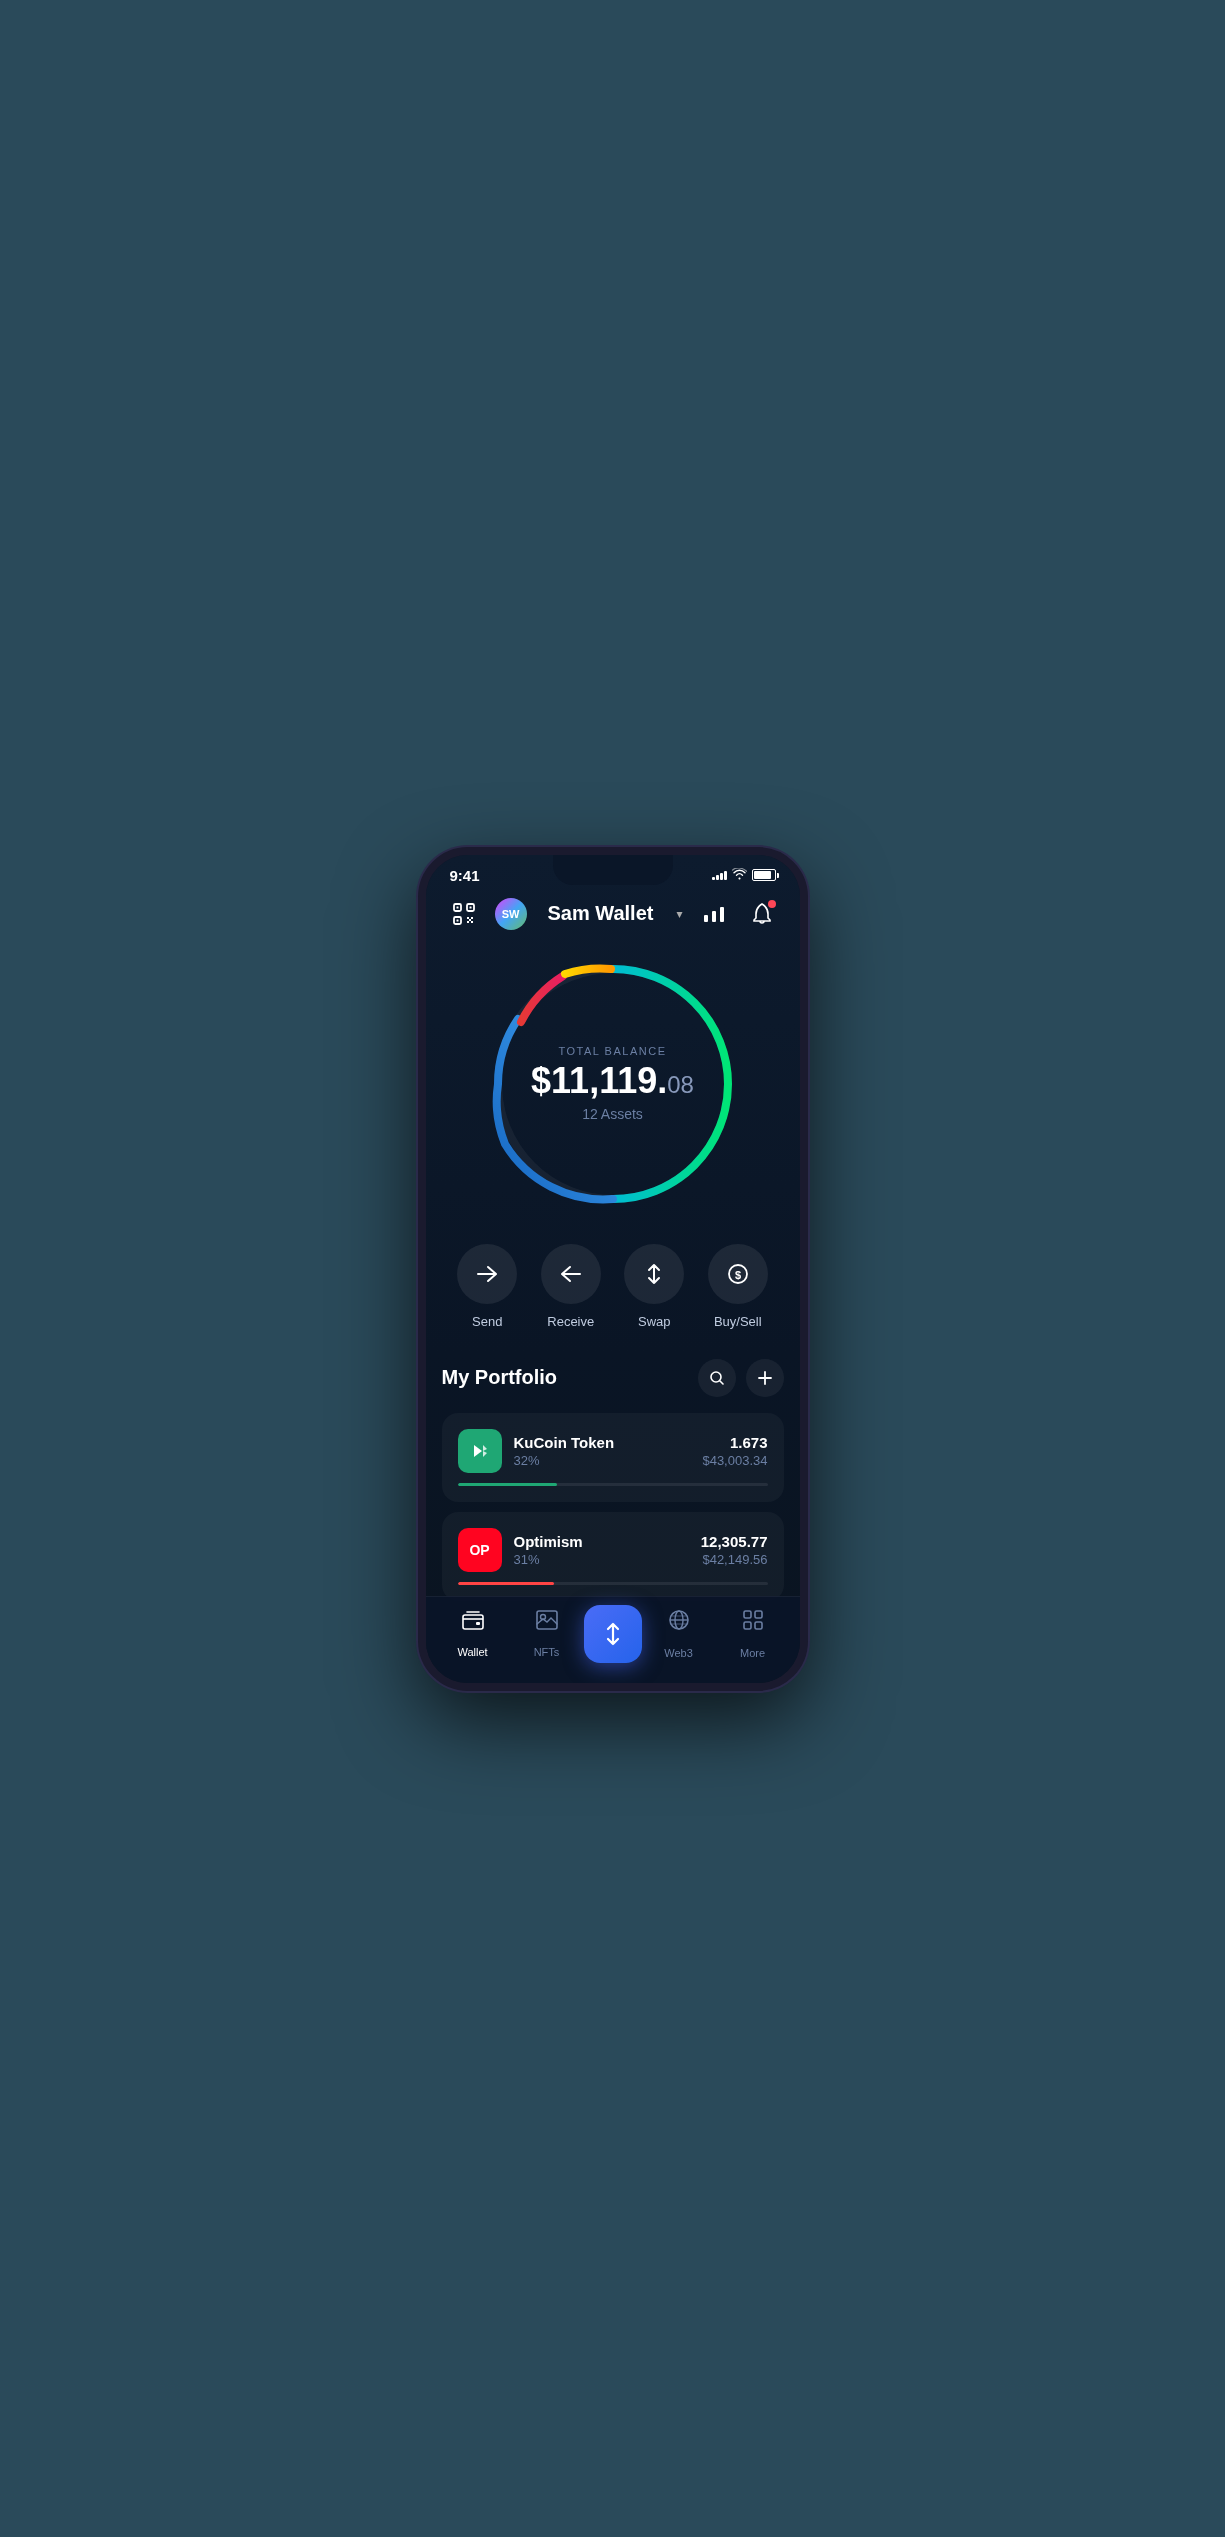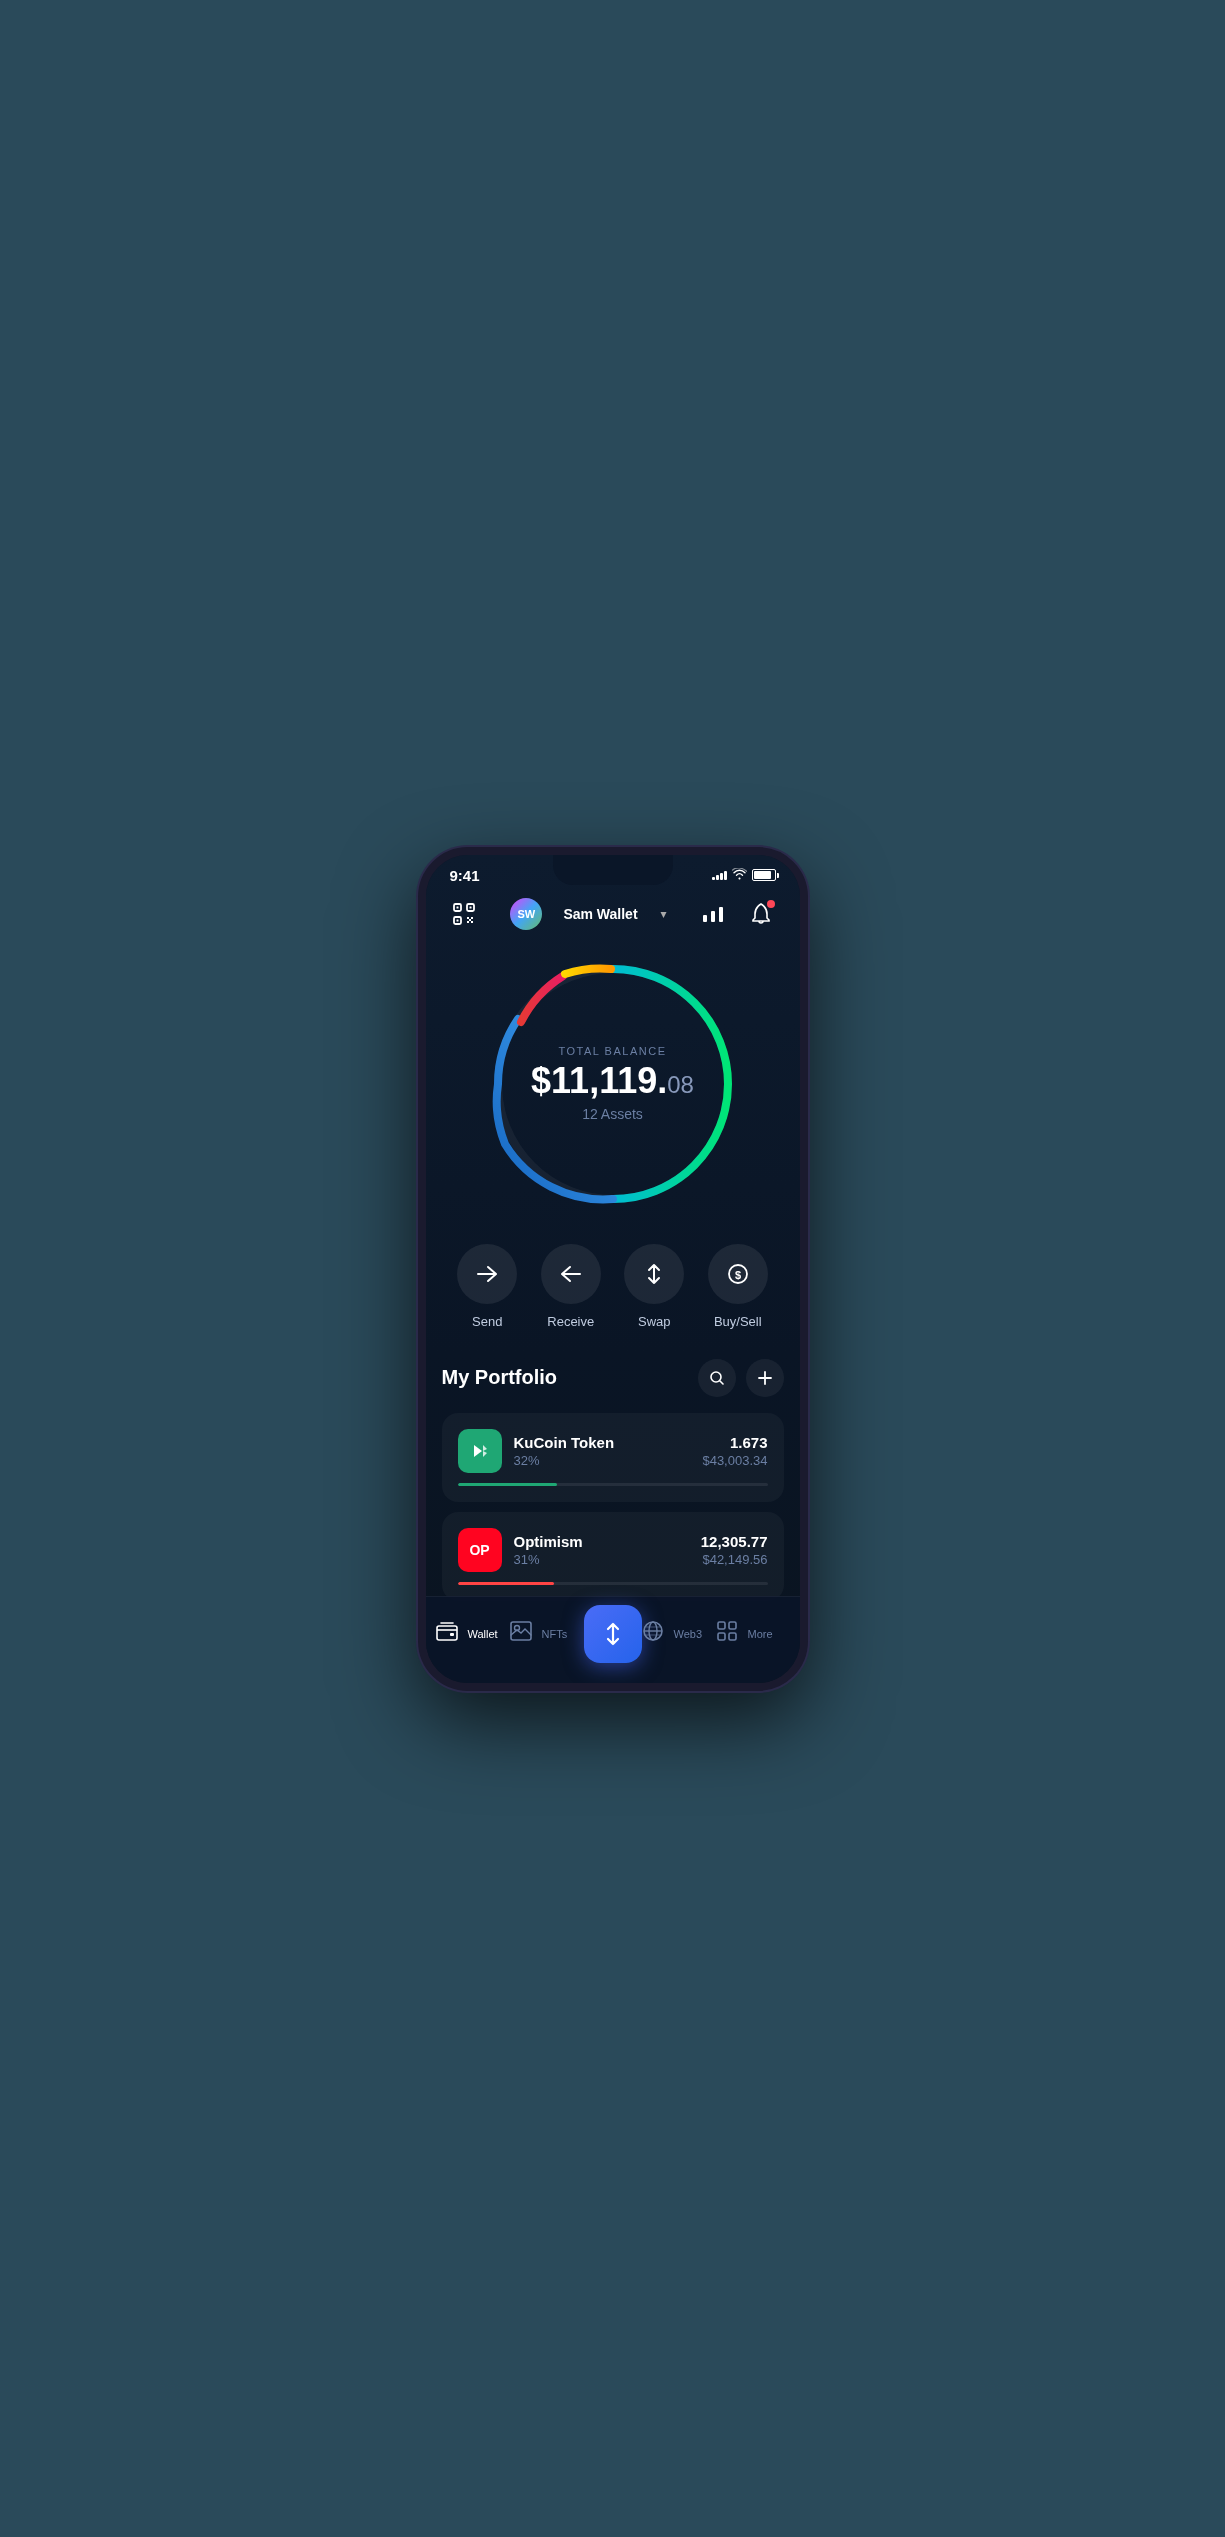--- a/index.html
+++ b/index.html
@@ -133,21 +133,21 @@
       border-radius: 50%;
       background: linear-gradient(135deg, #e040fb, #42a5f5, #66bb6a);
       display: flex;
       align-items: center;
       justify-content: center;
       font-size: 11px;
       font-weight: 700;
       color: #fff;
     }
     .wallet-name {
-      font-size: 14px;
+      font-size: 20px;
       font-weight: 600;
       color: #ffffff;
     }
     .chevron-down {
       color: #aaa;
       font-size: 12px;
       margin-left: 2px;
     }
     .header-right {
       display: flex;
@@ -364,20 +364,21 @@
       background: rgba(10, 20, 40, 0.95);
       border-top: 1px solid rgba(255,255,255,0.06);
       display: flex;
       justify-content: space-around;
       align-items: center;
       padding: 8px 10px 20px;
       z-index: 50;
     }
     .nav-item {
       display: flex;
+      flex-direction: column;
       align-items: center;
       gap: 10px;
       cursor: pointer;
       flex: 1;
       text-align: right;
     }
     .nav-icon {
       font-size: 22px;
       color: #6b7fa3;
     }

